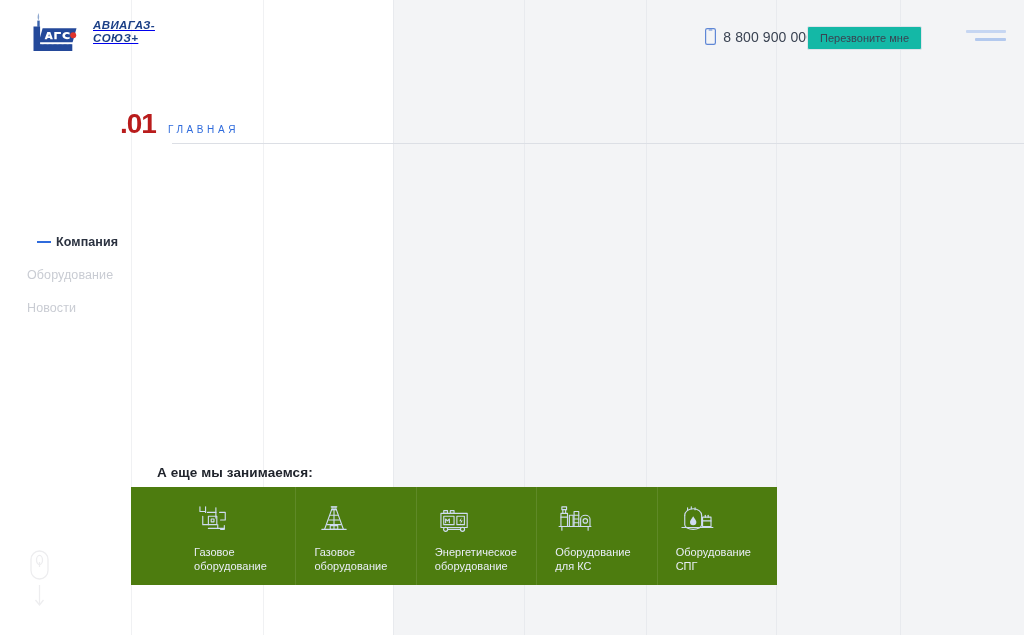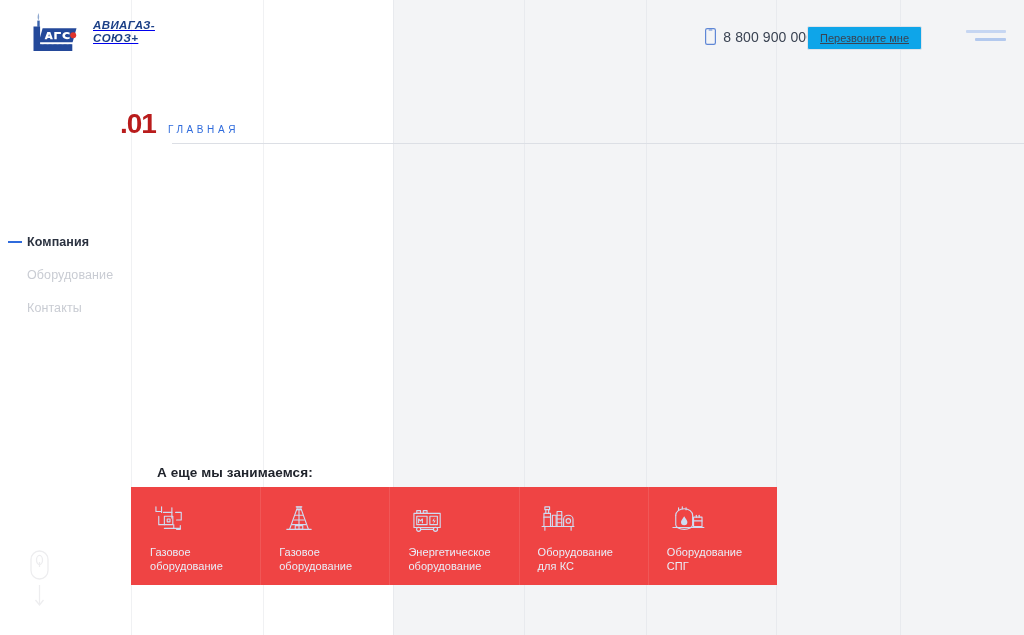--- a/index.html
+++ b/index.html
@@ -94,29 +94,28 @@
   
   #callback-button {
     position: absolute;
     right: 102px;
     top: 26px;
     height: 24px;
     padding: 0 12px;
     display: flex;
     align-items: center;
     justify-content: center;
-    background: #0ea5e9;
+    background: #14b8a6;
     border: 1px solid #dfe3ea;
     border-radius: 2px;
     font-size: 11px;
     color: #3a4352;
     white-space: nowrap;
     cursor: pointer;
     font-family: "Liberation Sans", sans-serif;
-    text-decoration: underline;
   }
 
   
   #menu-toggle {
     position: absolute;
     right: 18px;
     top: 30px;
     width: 40px;
     height: 16px;
     cursor: pointer;
@@ -180,20 +179,21 @@
     padding-left: 27px;
     font-size: 12.5px;
     color: #c9ccd3;
     cursor: pointer;
     white-space: nowrap;
     letter-spacing: 0.1px;
   }
   .nav-item.active {
     color: #2b3240;
     font-weight: 700;
+    margin-left: 29px;
   }
   .nav-item .nav-dash {
     position: absolute;
     left: 8px;
     top: 50%;
     width: 14px;
     height: 2px;
     background: #2f6bdc;
     transform: translateY(-50%);
   }
@@ -226,23 +226,24 @@
     white-space: nowrap;
     margin-left: 24px;
   }
 
   #also-bar {
     position: absolute;
     left: 131px;
     top: 487px;
     width: 646px;
     height: 98px;
-    background: #ef4444;
+    background: #4d7c0f;
     display: flex;
     z-index: 6;
+    padding-left: 44px;
   }
   .also-card {
     flex: 1 1 0;
     position: relative;
     padding: 17px 14px 0 19px;
     cursor: pointer;
   }
   .also-card + .also-card::before {
     content: "";
     position: absolute;
@@ -333,21 +334,21 @@
 
 <nav id="sidebar-nav">
   <div class="nav-item active">
     <span class="nav-dash"></span>
     <span>Компания</span>
   </div>
   <div class="nav-item">
     <span>Оборудование</span>
   </div>
   <div class="nav-item">
-    <span>Контакты</span>
+    <span>Новости</span>
   </div>
 </nav>
 
 <div id="scroll-hint">
   <svg id="mouse-icon" viewBox="0 0 19 30">
     <rect x="1" y="1" width="17" height="28" rx="8.5" fill="none" stroke="#ededef" stroke-width="1.3"></rect>
     <ellipse cx="9.5" cy="10" rx="3" ry="4.6" fill="none" stroke="#ededef" stroke-width="1.3"></ellipse>
     <line x1="9.5" y1="12" x2="9.5" y2="17" stroke="#ededef" stroke-width="1.3"></line>
   </svg>
   <svg id="scroll-arrow" viewBox="0 0 11 22">

